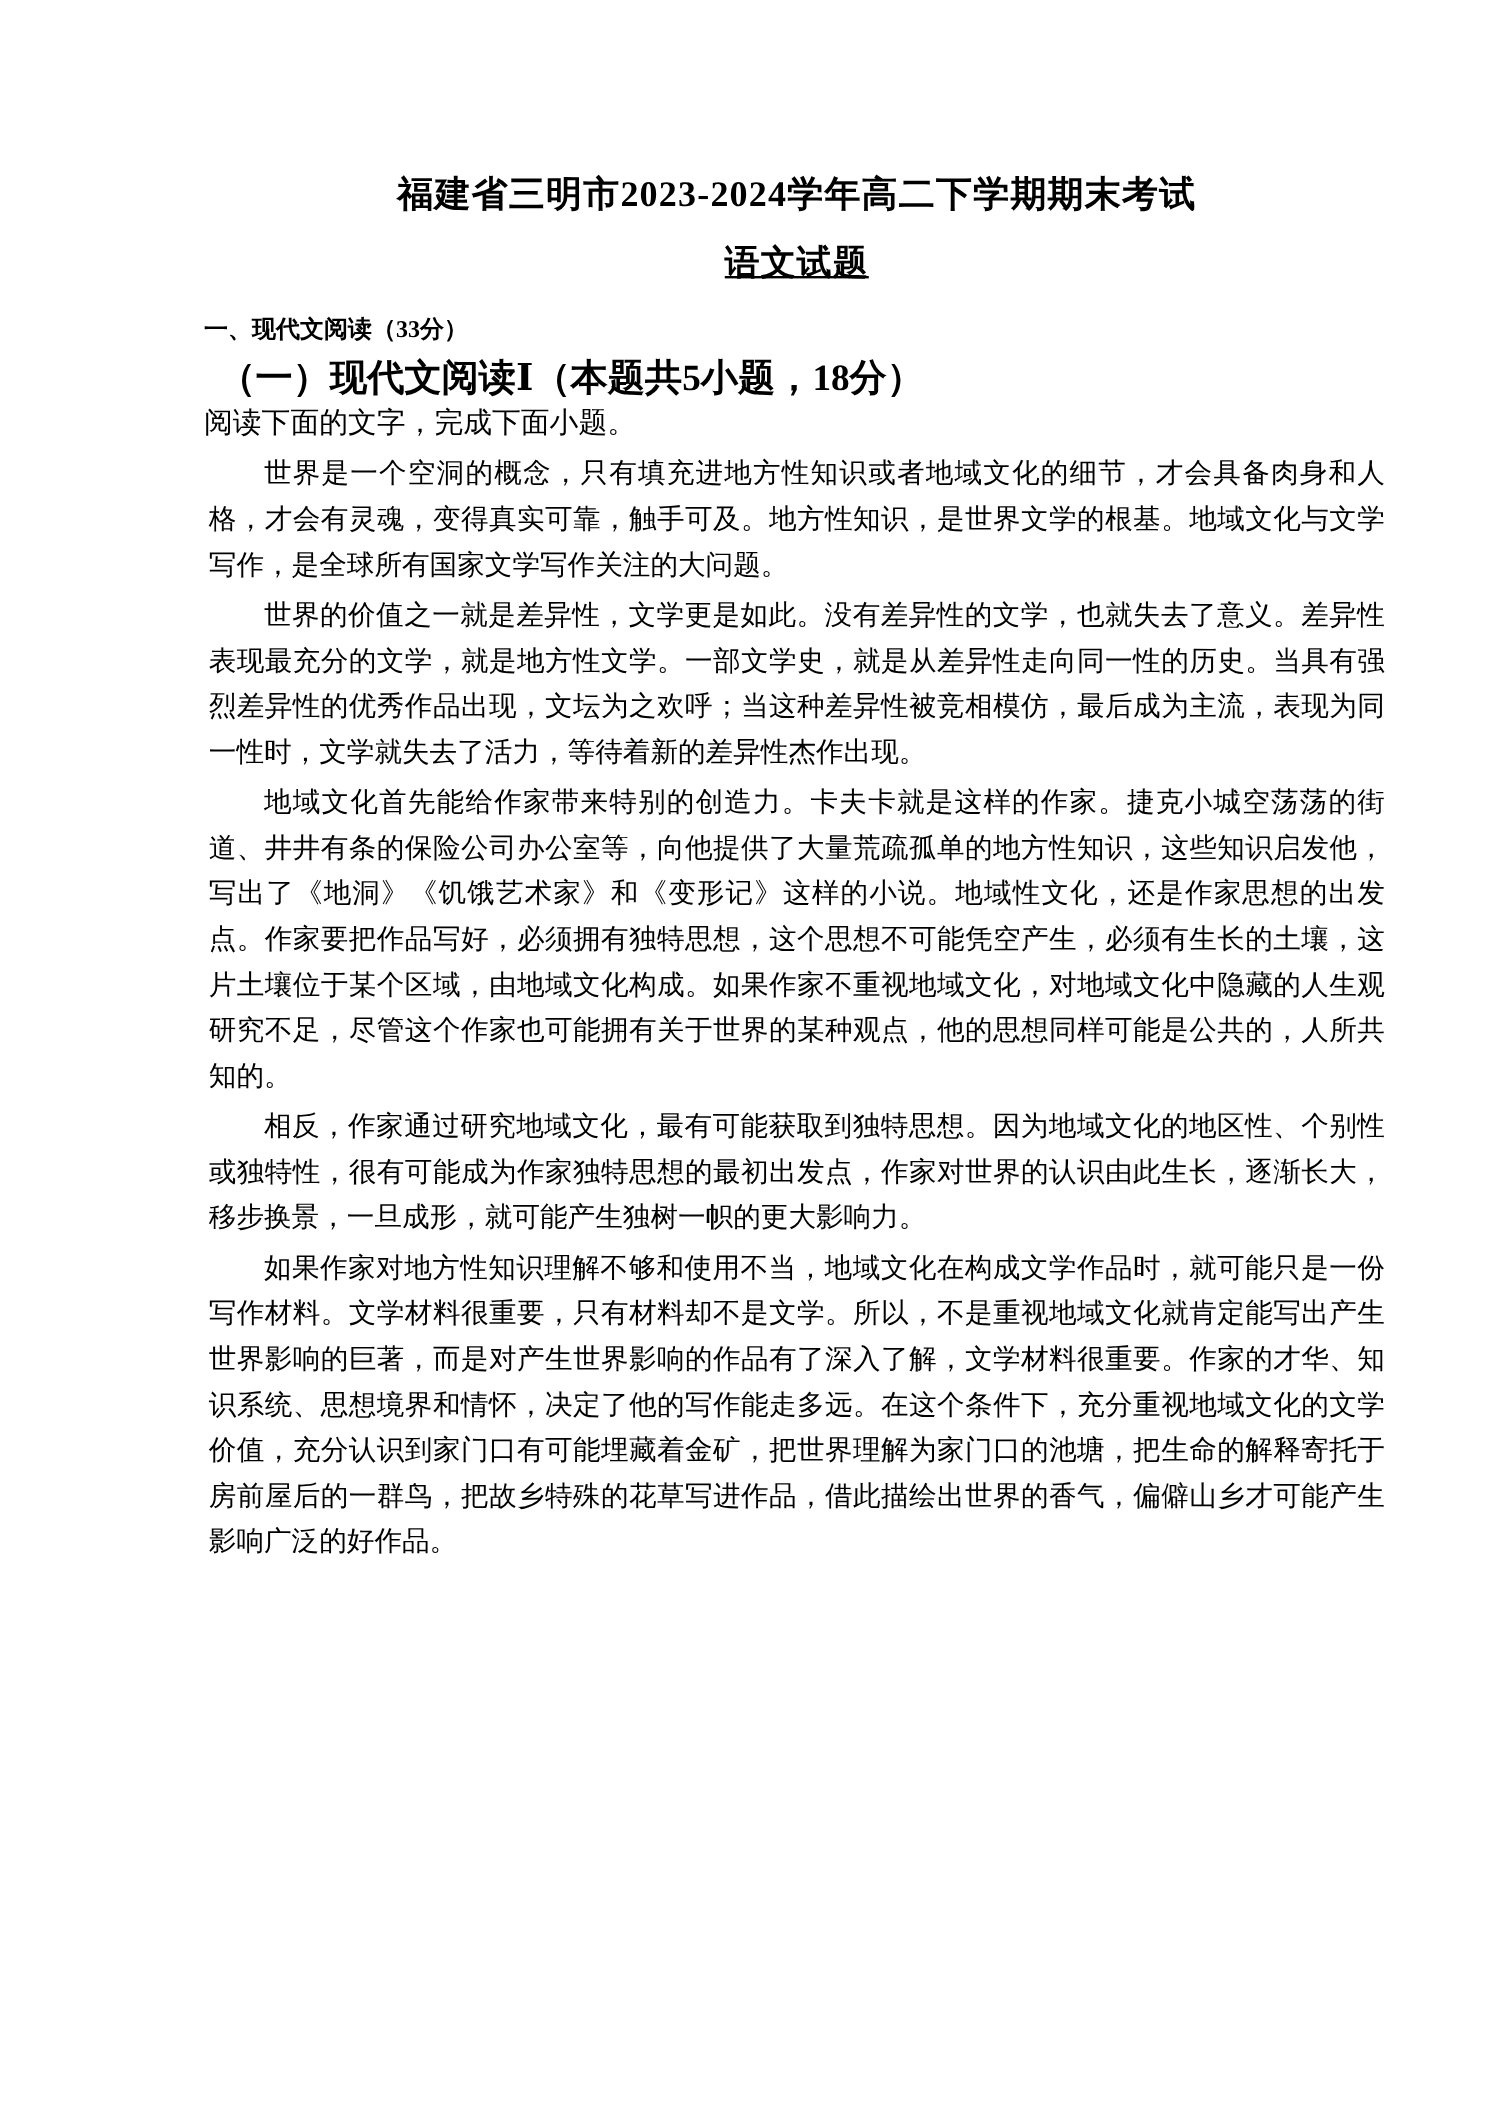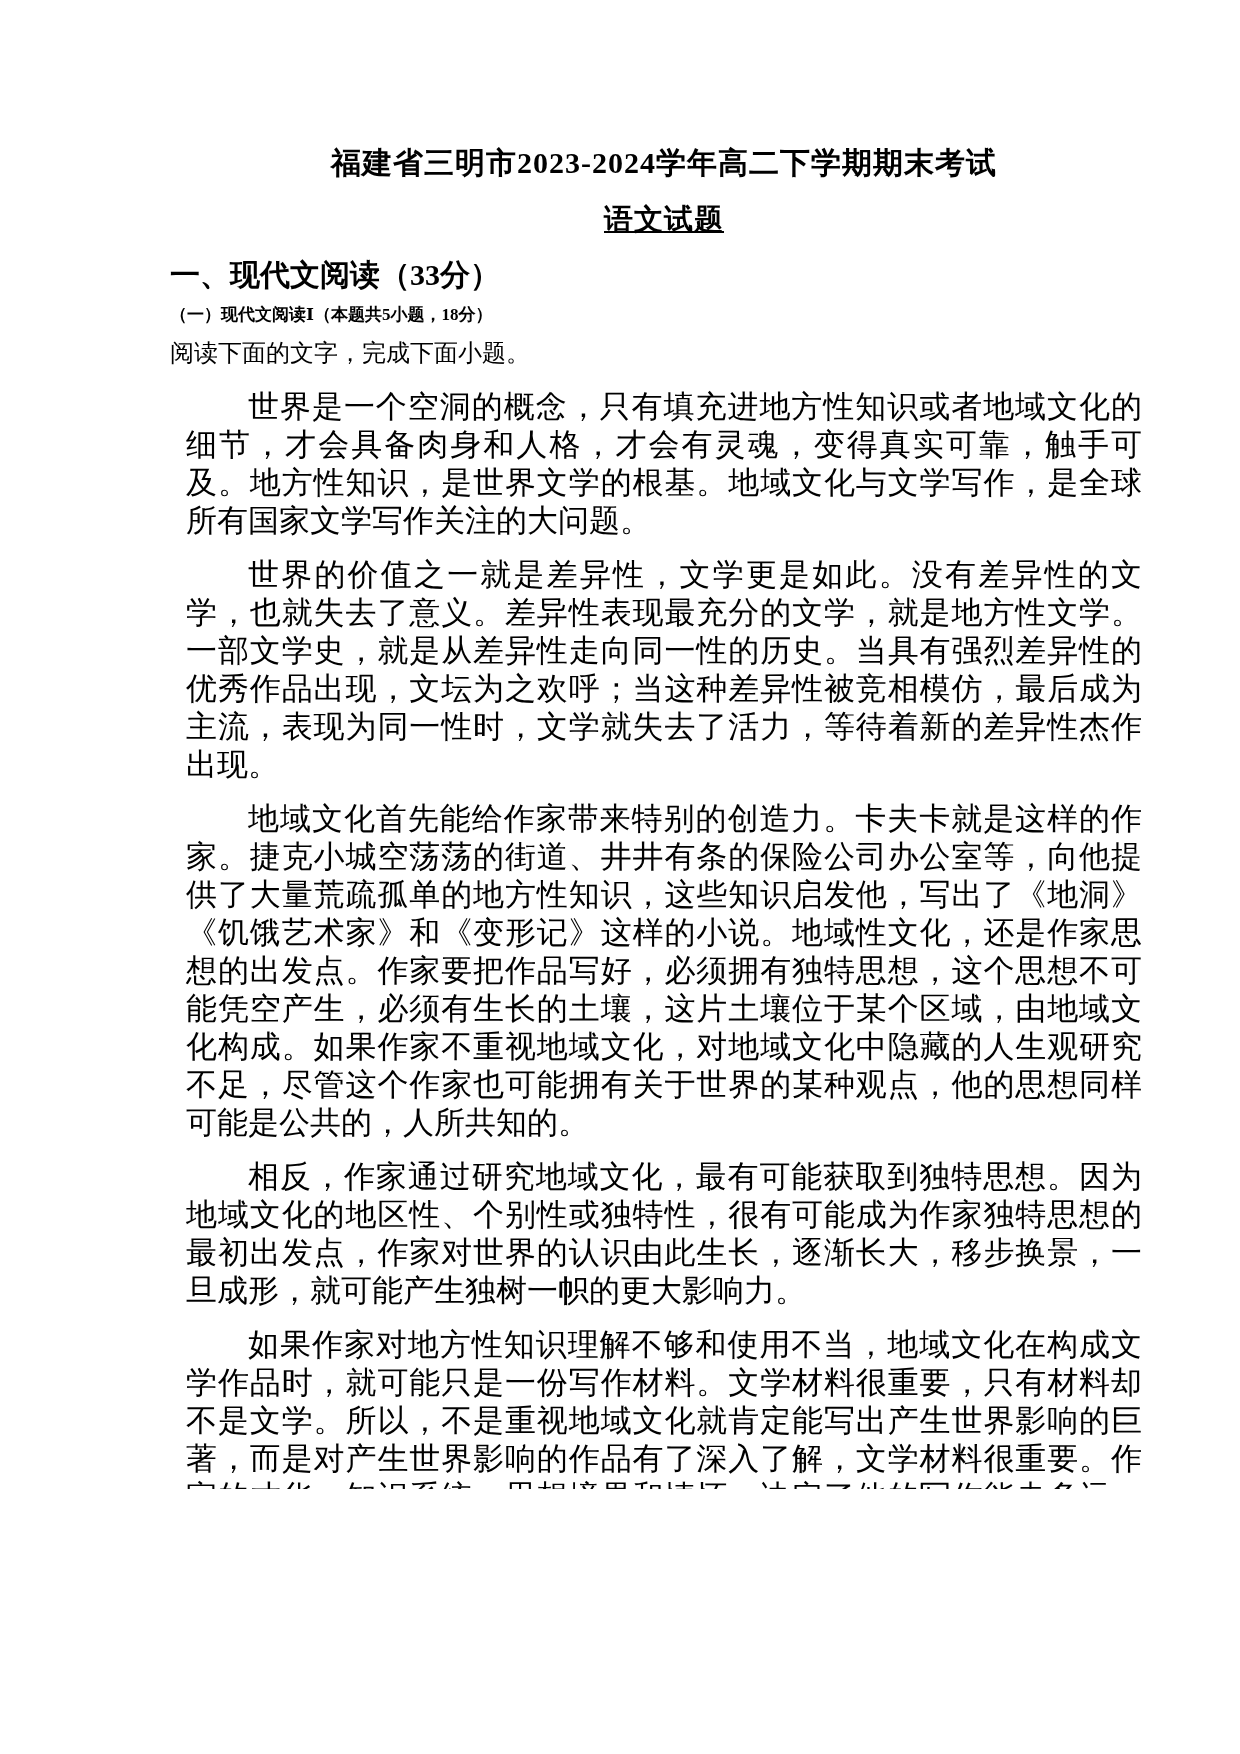--- a/index.html
+++ b/index.html
@@ -31,39 +31,39 @@
     margin: 14px 0 0 0;
     font-size: 29px;
     line-height: 42px;
     font-weight: bold;
     text-align: center;
     letter-spacing: 1px;
     text-decoration: underline;
   }
   .section-heading {
     margin: 16px 0 0 0;
-    font-size: 30px;
+    font-size: 20px;
     line-height: 38px;
     font-weight: bold;
   }
   .subsection-heading {
-    margin: 2px 0 0 0;
-    font-size: 17px;
+    margin: 2px 0 0 12px;
+    font-size: 31px;
     line-height: 38px;
     font-weight: bold;
   }
   .instruction {
     margin: 0;
     font-size: 24px;
     line-height: 38px;
     text-align: justify;
   }
   .passage p.para {
-    margin: 16px;
-    font-size: 31px;
+    margin: 4px;
+    font-size: 23px;
     line-height: 38px;
     text-indent: 2em;
     text-align: justify;
     text-justify: inter-ideograph;
   }
 </style>
 </head>
 <body>
 
 <div class="page">

